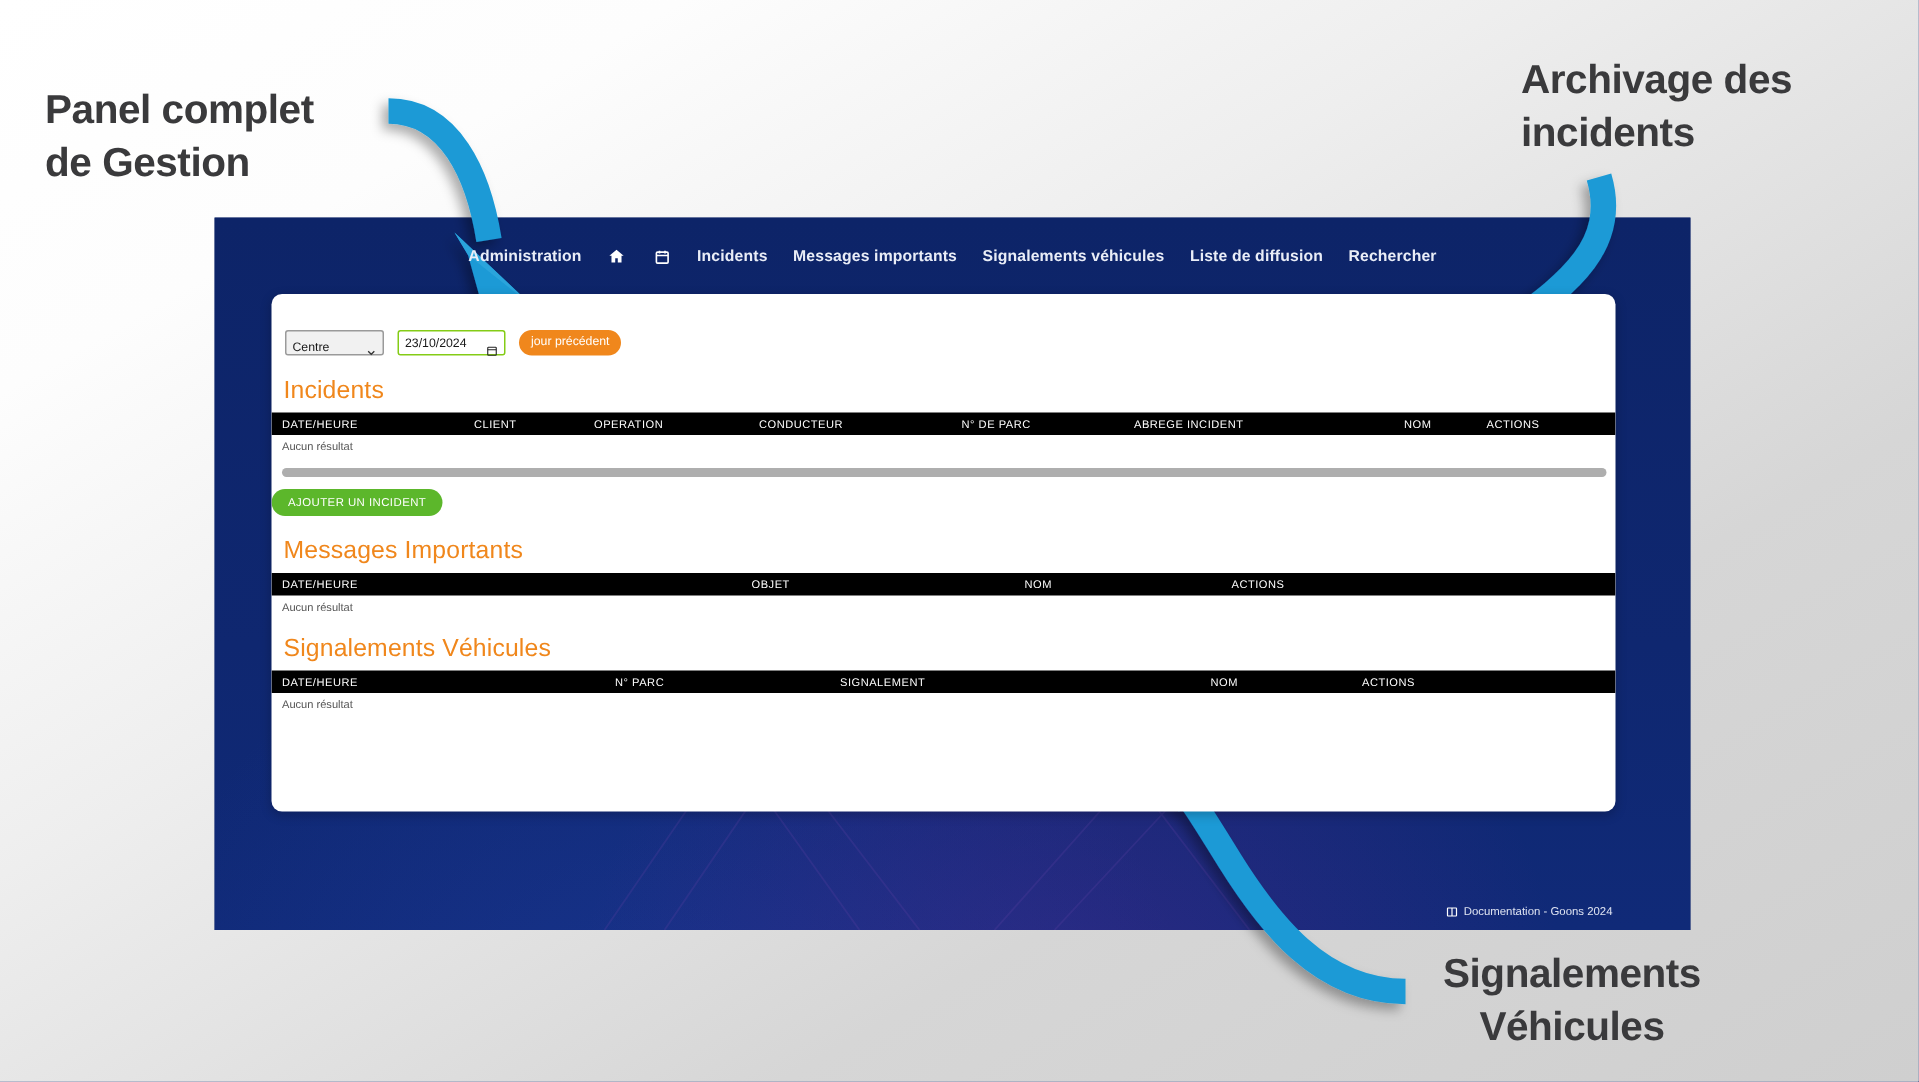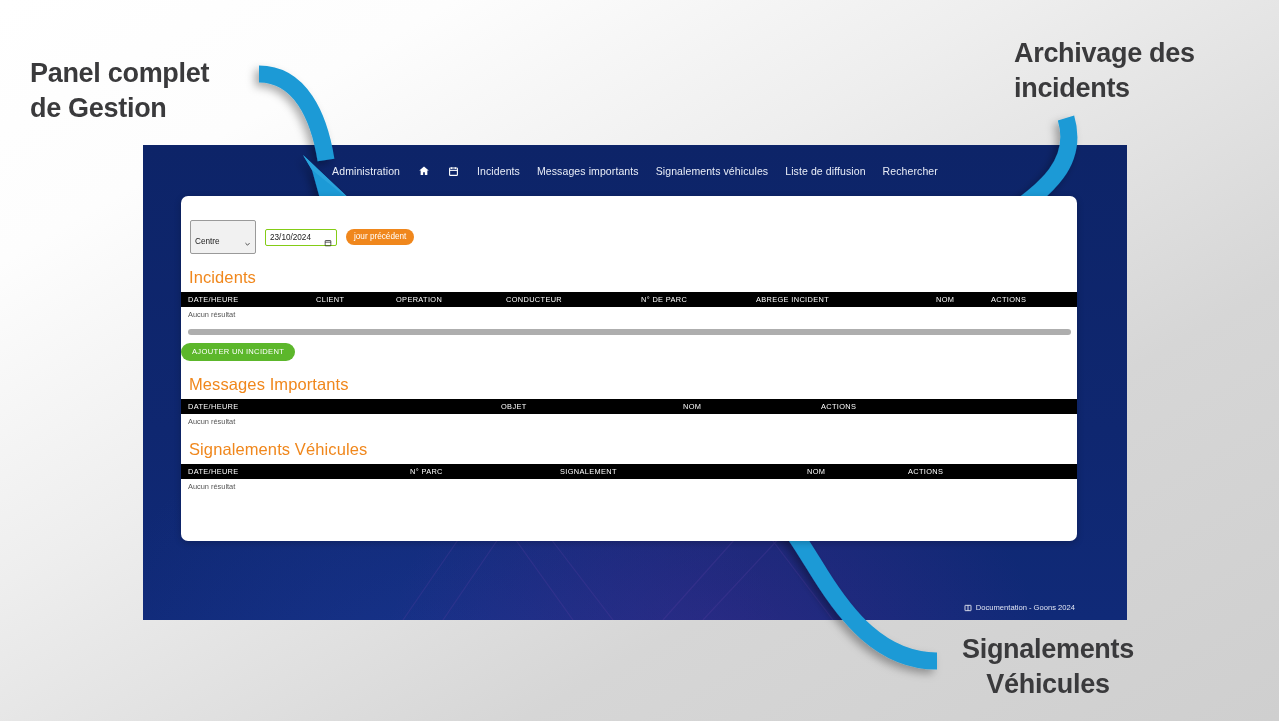--- a/index.html
+++ b/index.html
@@ -64,20 +64,21 @@
   .topnav {
     position: absolute;
     left: 0; top: 0;
     width: 100%;
     height: 52px;
     display: flex;
     align-items: center;
     justify-content: center;
     gap: 17px;
     z-index: 4;
+    font-weight: bold;
   }
   .nav-link {
     color: #e9edf7;
     font-size: 10.5px;
     letter-spacing: 0.1px;
     text-decoration: none;
     white-space: nowrap;
   }
   .nav-icon {
     display: inline-flex;
@@ -105,27 +106,27 @@
   
   .toolbar {
     display: flex;
     align-items: center;
     gap: 9px;
     padding: 24px 0 0 9px;
   }
   .sel-wrap {
     position: relative;
     width: 66px;
-    height: 27px;
+    height: 17px;
     border: 1px solid #9a9a9a;
     border-radius: 2px;
     background: #f1f1f1;
     display: flex;
-    align-items: flex-start;
-    padding: 16px 4px;
+    align-items: flex-end;
+    padding: 0 4px;
     box-sizing: border-box;
   }
   .sel-wrap .sel-val {
     font-size: 8.2px;
     color: #1a1a1a;
   }
   .sel-wrap .chev {
     position: absolute;
     right: 4px;
     top: 50%;

